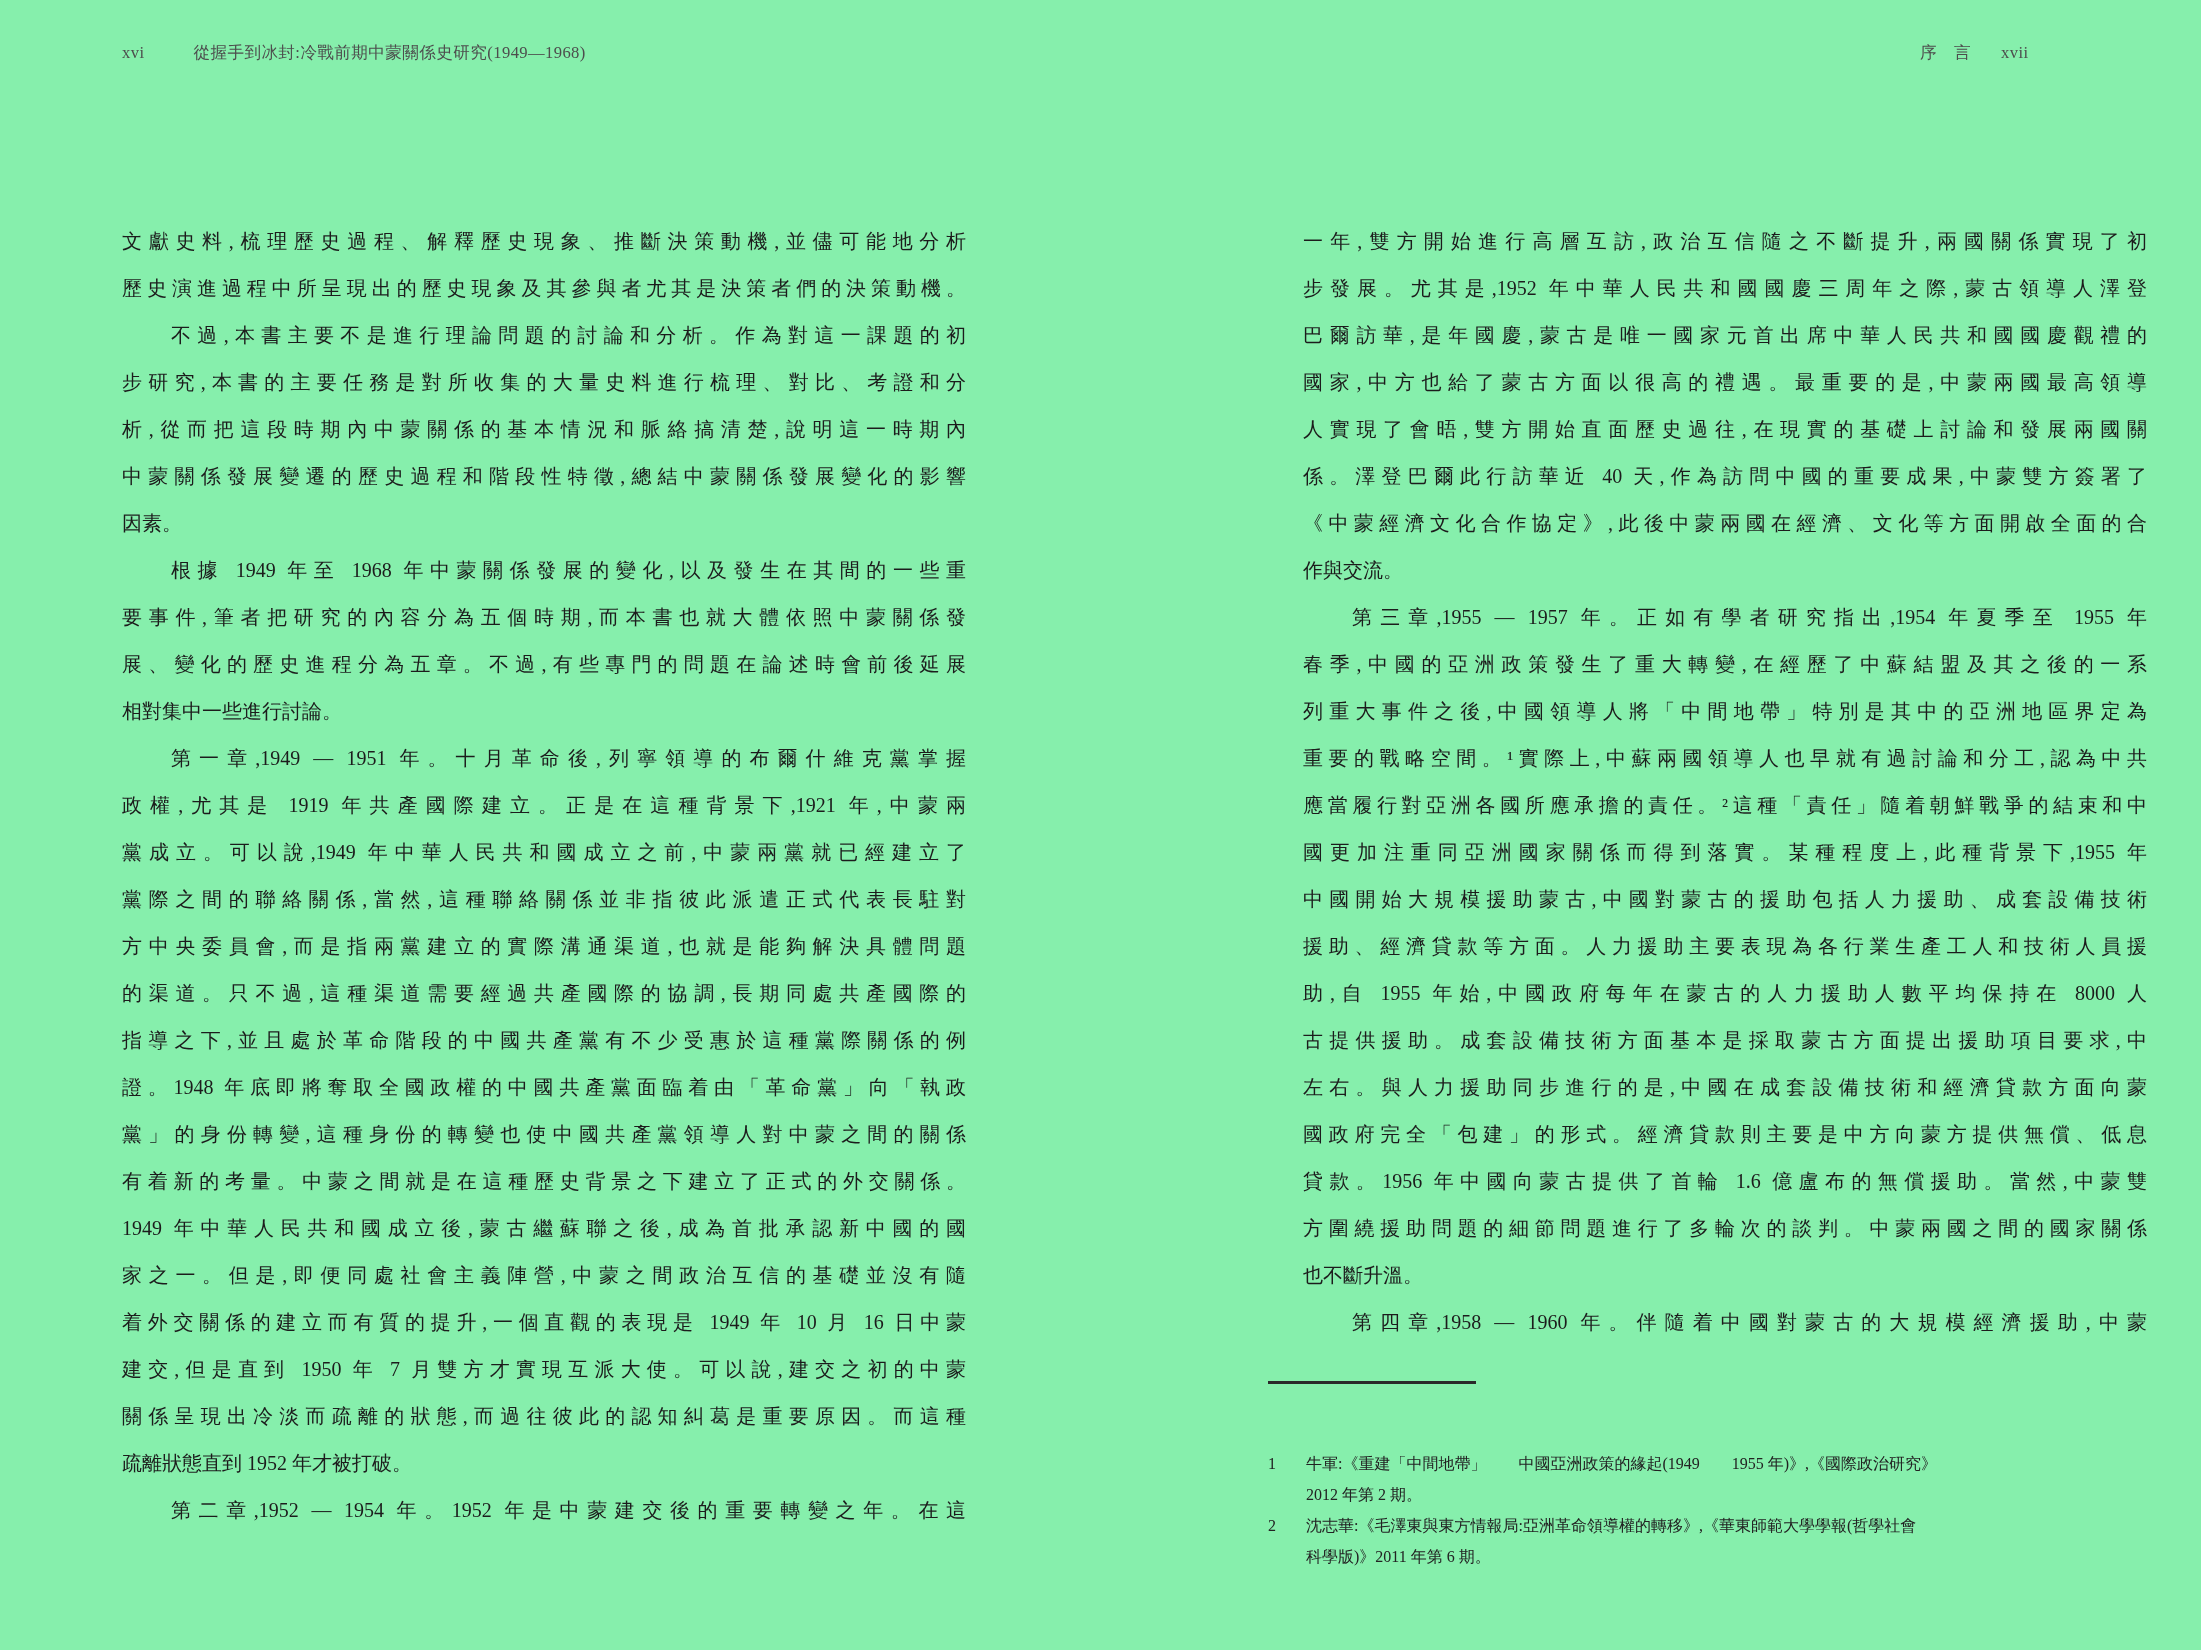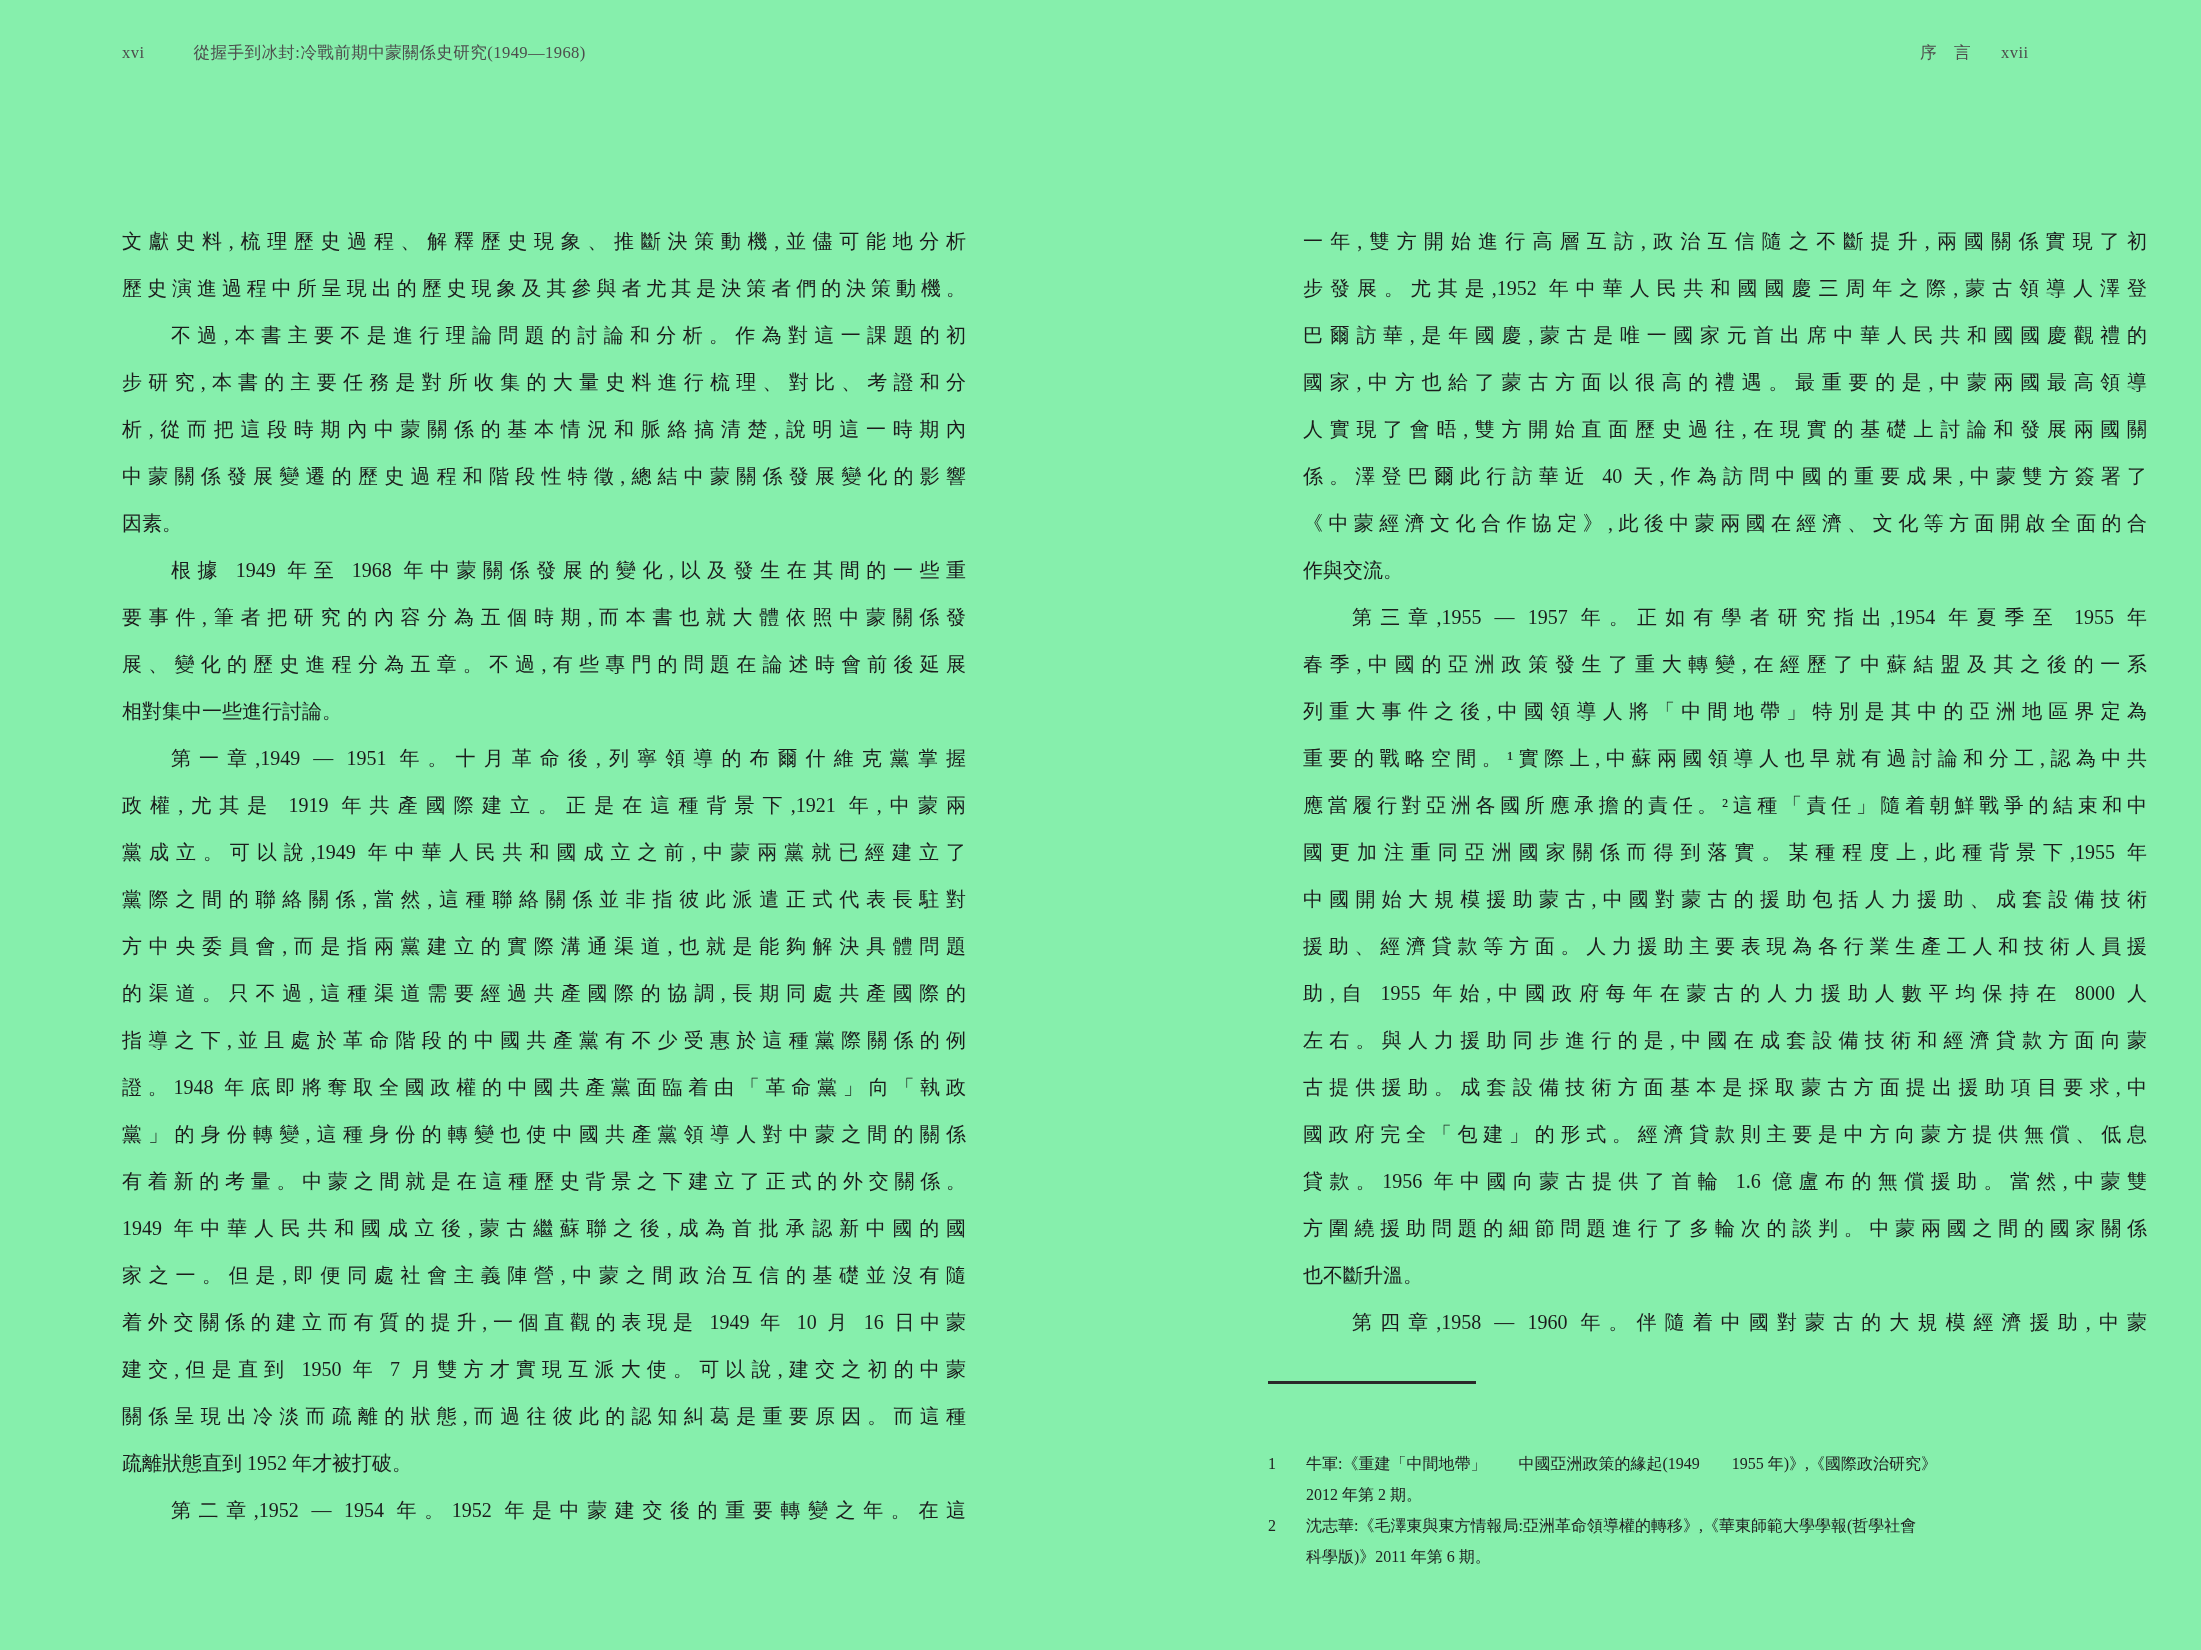--- a/index.html
+++ b/index.html
@@ -141,22 +141,22 @@
       <div class="bline short">作與交流。</div>
       <div class="bline indent">第三章,1955 — 1957 年。正如有學者研究指出,1954 年夏季至 1955 年</div>
       <div class="bline">春季,中國的亞洲政策發生了重大轉變,在經歷了中蘇結盟及其之後的一系</div>
       <div class="bline">列重大事件之後,中國領導人將「中間地帶」特別是其中的亞洲地區界定為</div>
       <div class="bline">重要的戰略空間。¹實際上,中蘇兩國領導人也早就有過討論和分工,認為中共</div>
       <div class="bline">應當履行對亞洲各國所應承擔的責任。²這種「責任」隨着朝鮮戰爭的結束和中</div>
       <div class="bline">國更加注重同亞洲國家關係而得到落實。某種程度上,此種背景下,1955 年</div>
       <div class="bline">中國開始大規模援助蒙古,中國對蒙古的援助包括人力援助、成套設備技術</div>
       <div class="bline">援助、經濟貸款等方面。人力援助主要表現為各行業生產工人和技術人員援</div>
       <div class="bline">助,自 1955 年始,中國政府每年在蒙古的人力援助人數平均保持在 8000 人</div>
+      <div class="bline">古提供援助。成套設備技術方面基本是採取蒙古方面提出援助項目要求,中</div>
       <div class="bline">左右。與人力援助同步進行的是,中國在成套設備技術和經濟貸款方面向蒙</div>
-      <div class="bline">古提供援助。成套設備技術方面基本是採取蒙古方面提出援助項目要求,中</div>
       <div class="bline">國政府完全「包建」的形式。經濟貸款則主要是中方向蒙方提供無償、低息</div>
       <div class="bline">貸款。1956 年中國向蒙古提供了首輪 1.6 億盧布的無償援助。當然,中蒙雙</div>
       <div class="bline">方圍繞援助問題的細節問題進行了多輪次的談判。中蒙兩國之間的國家關係</div>
       <div class="bline short">也不斷升溫。</div>
       <div class="bline indent">第四章,1958 — 1960 年。伴隨着中國對蒙古的大規模經濟援助,中蒙</div>
     </div>
 
   <div class="footnote-sep"></div>
 
   <div class="footnotes" id="footnotes">

